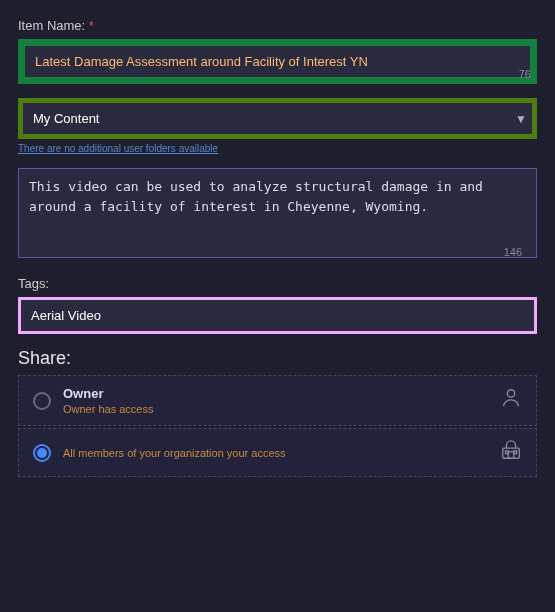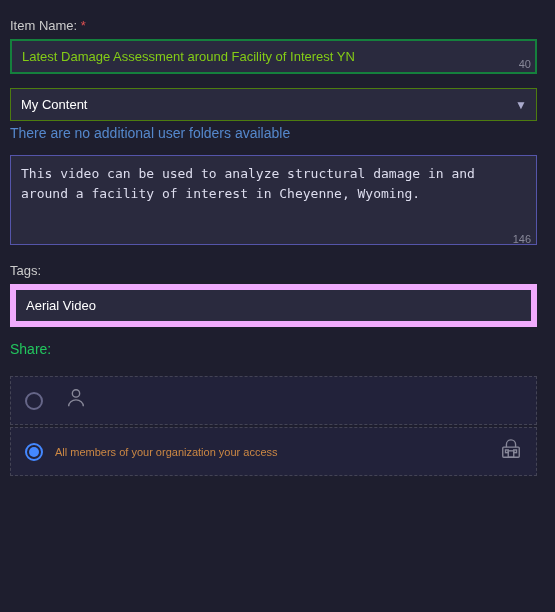--- a/index.html
+++ b/index.html
@@ -14,43 +14,43 @@
       background-color: #1a1a2e;
       font-family: Arial, sans-serif;
       color: #cccccc;
       overflow: hidden;
     }
 
     .container {
       width: 555px;
       height: 612px;
       background-color: #1e1e2e;
-      padding: 18px 18px 0 10px;
+      padding: 18px 18px 0 18px;
     }
 
     .field-label {
       font-size: 13px;
       color: #cccccc;
       margin-bottom: 6px;
     }
 
     .required-star {
       color: #e05050;
     }
 
     .item-name-wrapper {
       position: relative;
       margin-bottom: 4px;
     }
 
     .item-name-input {
       width: 100%;
       background-color: #2a2a3e;
-      border: 2px solid #15803d;
-      color: #84cc16;
+      border: 7px solid #15803d;
+      color: #fdba74;
       font-size: 13px;
       padding: 8px 10px;
       outline: none;
     }
 
     .char-count {
       position: absolute;
       bottom: 4px;
       right: 6px;
       font-size: 11px;
@@ -62,44 +62,45 @@
     }
 
     .folder-select-wrapper {
       position: relative;
       margin-bottom: 4px;
     }
 
     .folder-select {
       width: 100%;
       background-color: #2a2a3e;
-      border: 1px solid #4d7c0f;
+      border: 5px solid #4d7c0f;
       color: #ffffff;
       font-size: 13px;
       padding: 8px 10px;
       padding-right: 32px;
       appearance: none;
       outline: none;
       cursor: pointer;
     }
 
     .dropdown-arrow {
       position: absolute;
       right: 10px;
       top: 50%;
       transform: translateY(-50%);
       color: #aaaacc;
       font-size: 12px;
       pointer-events: none;
     }
 
     .folder-hint {
-      font-size: 14px;
+      font-size: 10px;
       color: #5588cc;
       margin-top: 2px;
+      text-decoration: underline;
     }
 
     .summary-wrapper {
       position: relative;
     }
 
     .summary-textarea {
       width: 100%;
       background-color: #2a2a3e;
       border: 1px solid #5555aa;
@@ -108,43 +109,43 @@
       padding: 8px 10px;
       outline: none;
       resize: none;
       height: 90px;
       line-height: 1.5;
     }
 
     .char-count-bottom {
       position: absolute;
       bottom: 4px;
-      right: 6px;
+      right: 15px;
       font-size: 11px;
       color: #888899;
     }
 
     .tags-input {
       width: 100%;
       background-color: #2a2a3e;
-      border: 6px solid #f0abfc;
+      border: 3px solid #f0abfc;
       color: #ffffff;
       font-size: 13px;
       padding: 8px 10px;
       outline: none;
     }
 
     .share-section {
       margin-top: 4px;
     }
 
     .share-label {
-      font-size: 14px;
-      color: #22c55e;
-      margin-bottom: 19px;
+      font-size: 18px;
+      color: #e5e5e5;
+      margin-bottom: 6px;
     }
 
     .share-option {
       display: flex;
       align-items: center;
       background-color: #22223a;
       border: 1px dashed #444455;
       padding: 10px 14px;
       margin-bottom: 2px;
       position: relative;
@@ -223,21 +224,21 @@
 
 <div class="container">
 
   <div class="section">
     <div class="field-label">
       <span>Item Name:</span>
       <span class="required-star">*</span>
     </div>
     <div class="item-name-wrapper">
       <input type="text" class="item-name-input" value="Latest Damage Assessment around Facility of Interest YN" style="">
-      <span class="char-count">40</span>
+      <span class="char-count">76</span>
     </div>
   </div>
 
   <div class="section">
     <div class="folder-select-wrapper">
       <select class="folder-select">
         <option>My Content</option>
       </select>
       <span class="dropdown-arrow">▼</span>
     </div>
@@ -255,20 +256,24 @@
     <div class="field-label">Tags:</div>
     <input type="text" class="tags-input" value="Aerial Video" style="">
   </div>
 
   <div class="share-section">
     <div class="share-label">Share:</div>
 
     <div class="share-option">
       <div class="radio-btn">
         
+      </div>
+      <div class="share-option-text">
+        <div class="share-option-title">Owner</div>
+        <div class="share-option-sub">Owner has access</div>
       </div>
       <div class="share-icon">
         <svg class="icon-person" viewBox="0 0 24 24" fill="none" stroke="#888899" stroke-width="1.5">
           <circle cx="12" cy="7" r="4"></circle>
           <path d="M4 21c0-4 3.6-7 8-7s8 3 8 7"></path>
         </svg>
       </div>
     </div>
 
     <div class="share-option">

